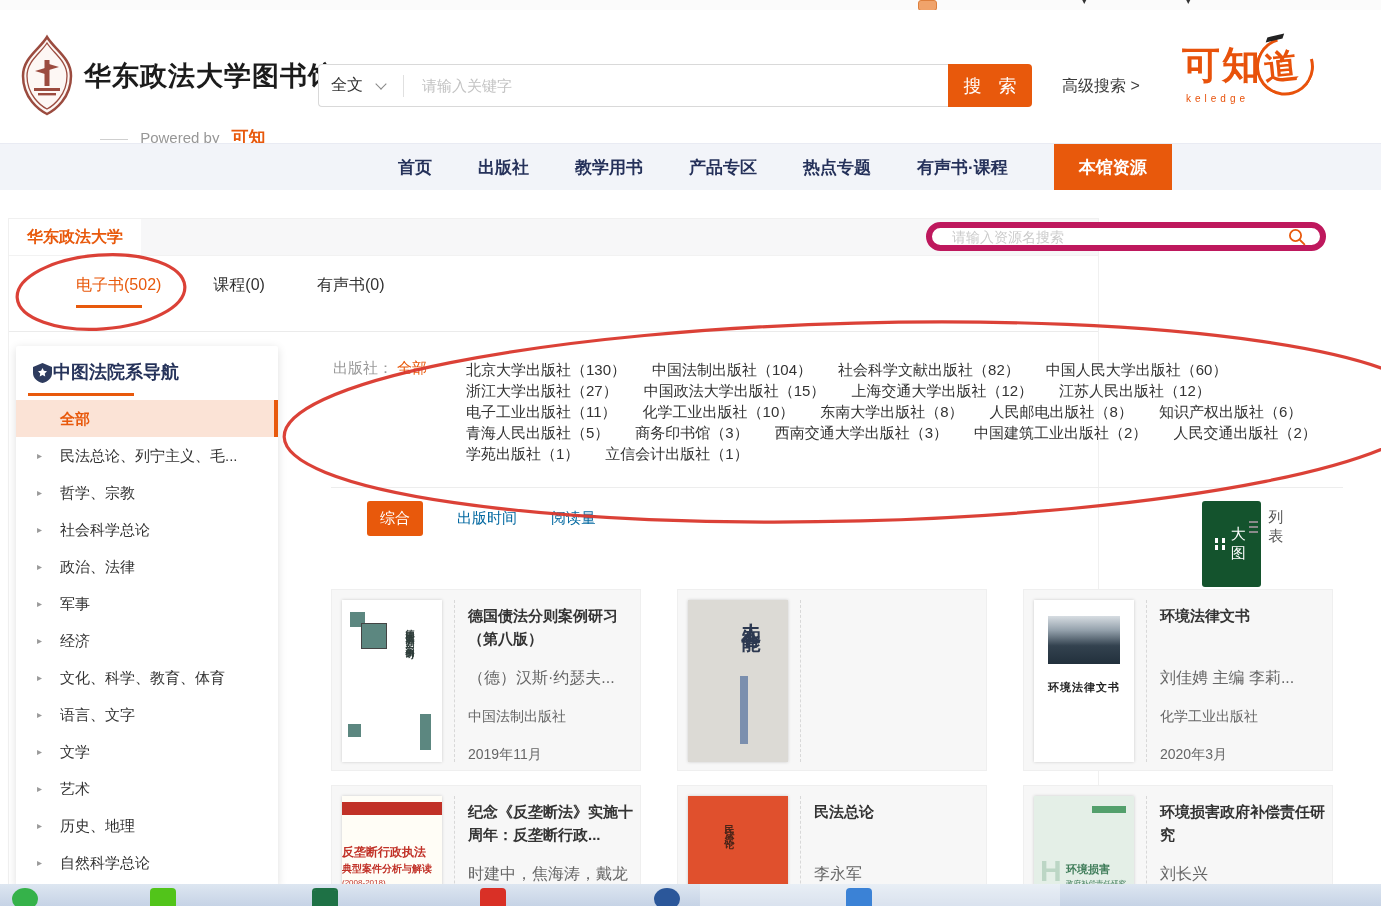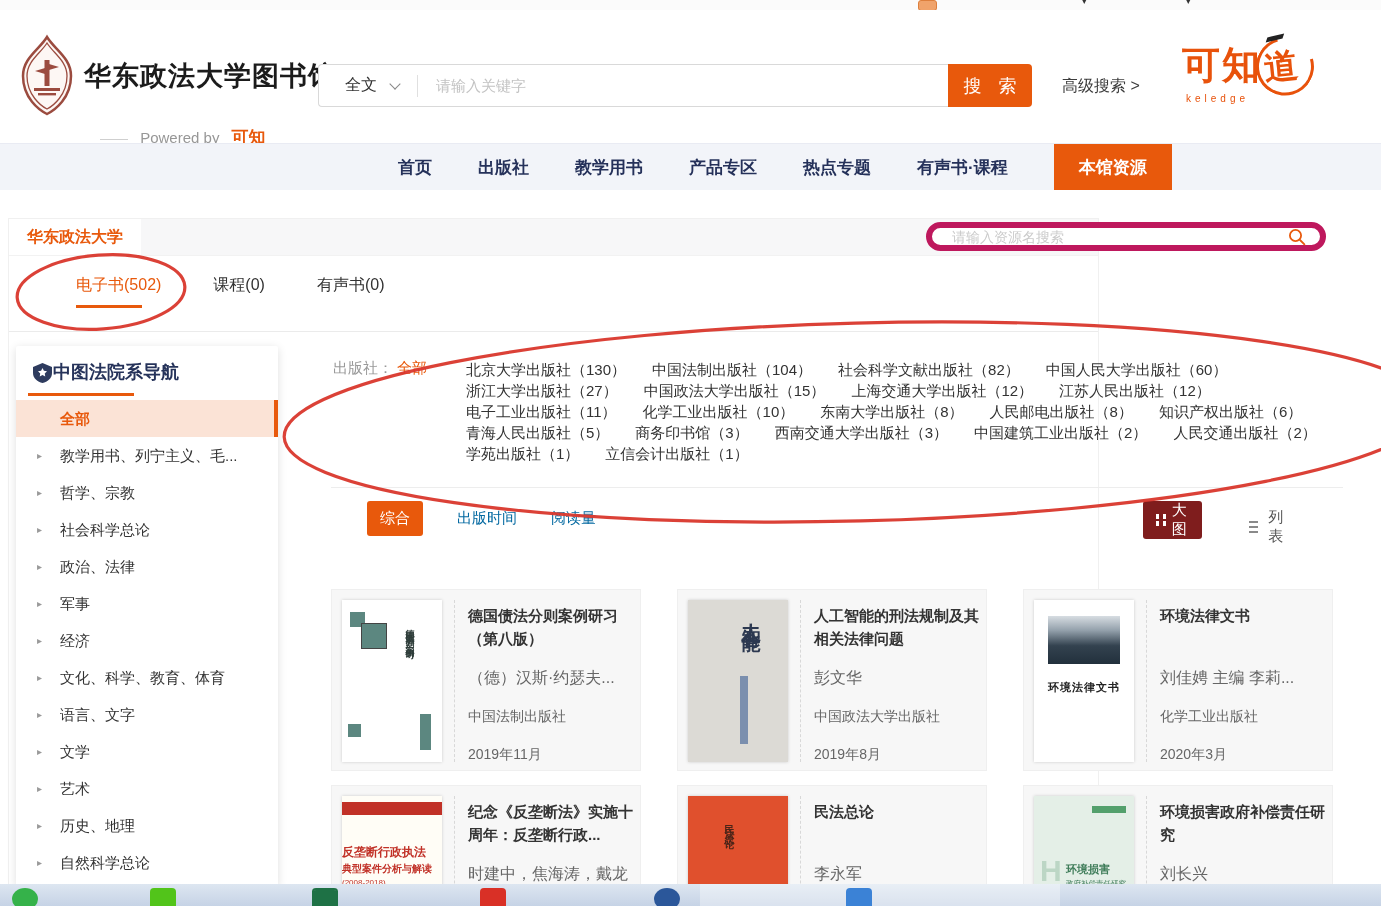--- a/index.html
+++ b/index.html
@@ -12,21 +12,21 @@
   .bm-tab{position:absolute;left:918px;top:0;width:17px;height:9px;background:#f0a36b;border:1px solid #dd7f3d;border-radius:3px;}
   .bm-caret{position:absolute;top:-4px;font-size:9px;color:#333;}
 
   
   #header{left:0;top:10px;width:1381px;height:133px;background:#fff;}
   #site-title{left:84px;top:48px;font-size:27px;font-weight:bold;color:#1b1b1b;letter-spacing:1px;}
   #powered{left:100px;top:116px;font-size:15px;color:#979797;}
   #powered .dash{color:#cfcfcf;margin-right:10px;letter-spacing:-2px;}
   #powered .brand{color:#e8590c;font-weight:bold;font-size:17px;margin-left:8px;}
   #searchbox{left:318px;top:54px;width:630px;height:43px;border:1px solid #d9d9d9;border-right:none;border-radius:4px 0 0 4px;background:#fff;display:flex;align-items:center;box-sizing:border-box;}
-  #scope{margin-left:26px;font-size:16px;color:#333;cursor:pointer;}
+  #scope{margin-left:12px;font-size:16px;color:#333;cursor:pointer;}
   .chev{display:inline-block;width:7px;height:7px;border-right:1.6px solid #888;border-bottom:1.6px solid #888;transform:rotate(45deg);margin-left:14px;margin-bottom:3px;}
   .vline{width:1px;height:22px;background:#e0e0e0;margin:0 16px 0 18px;}
   #kw-input{border:none;outline:none;font-size:15px;flex:1;background:transparent;color:#333;}
   #kw-input::placeholder{color:#c3c3c3;}
   #search-btn{left:948px;top:54px;width:84px;height:43px;background:#e8590c;color:#fff;border:none;font-size:18px;letter-spacing:6px;cursor:pointer;border-radius:0 4px 4px 0;font-family:inherit;text-indent:6px;}
   #adv-search{left:1062px;top:66px;font-size:16px;color:#3c3c3c;cursor:pointer;}
   #keledge{left:1182px;top:30px;width:170px;height:84px;}
   #keledge .kl-row{font-weight:bold;color:#e8520b;}
   #keledge .kl-main{font-size:38px;letter-spacing:2px;}
   #keledge .kl-dao{font-size:34px;position:relative;display:inline-block;margin-left:2px;transform:rotate(-6deg);}
@@ -68,21 +68,21 @@
   #filter-label{position:absolute;left:324px;top:140px;font-size:15px;color:#999;}
   #filter-all{position:absolute;left:388px;top:140px;font-size:15px;color:#e8590c;cursor:pointer;}
   #publisher-list{position:absolute;left:457px;top:140px;width:890px;line-height:21px;}
   .pub{display:inline-block;margin-right:26px;font-size:15px;color:#333;cursor:pointer;}
   #filter-divider{position:absolute;left:322px;top:268px;width:1012px;border-top:1px solid #ededed;}
 
   
   #sort-bar{position:absolute;left:324px;top:282px;display:flex;align-items:center;gap:34px;padding-left:34px;}
   .sort{font-size:15px;color:#0369a1;cursor:pointer;}
   .sort.active{background:#e8590c;color:#fff;padding:8px 13px;border-radius:3px;}
-  #view-large{position:absolute;left:1134px;top:282px;background:#7f1d1d;color:#fff;font-size:15px;padding:0 13px;border-radius:3px;cursor:pointer;display:flex;align-items:center;}
+  #view-large{position:absolute;left:1193px;top:282px;background:#14532d;color:#fff;font-size:15px;padding:24px 13px;border-radius:3px;cursor:pointer;display:flex;align-items:center;}
   .grid-ic{width:5px;height:5px;background:#fff;box-shadow:7px 0 #fff,0 7px #fff,7px 7px #fff;display:inline-block;margin-right:13px;margin-bottom:7px;}
   #view-list{position:absolute;left:1240px;top:289px;color:#555;font-size:15px;cursor:pointer;display:flex;align-items:center;}
   .list-ic{width:14px;height:2.5px;background:#8a8a8a;box-shadow:0 5px #8a8a8a,0 10px #8a8a8a;display:inline-block;margin-right:10px;margin-bottom:10px;}
 
   
   #book-grid{position:absolute;left:322px;top:370px;width:1010px;display:flex;flex-wrap:wrap;column-gap:36px;row-gap:14px;}
   .book-card{position:relative;width:310px;height:182px;background:#f7f7f7;border:1px solid #efefef;box-sizing:border-box;cursor:pointer;}
   .cover{position:absolute;left:10px;top:10px;width:100px;height:162px;box-shadow:0 0 3px rgba(0,0,0,.18);overflow:hidden;}
   .vsep{position:absolute;left:122px;top:10px;height:162px;border-left:1px dashed #d8d8d8;}
   .btxt{position:absolute;left:136px;top:14px;width:168px;height:160px;}
@@ -203,21 +203,21 @@
         <svg id="shield-icon" width="21" height="21" viewBox="0 0 21 21">
           <path d="M10.5 1 L20 5 V11 C20 16.5 15.5 19.8 10.5 21 C5.5 19.8 1 16.5 1 11 V5 Z" fill="#2e3b5e"></path>
           <path d="M10.5 6 l1.4 2.8 3.1 .45 -2.25 2.2 .53 3.05 -2.78 -1.46 -2.78 1.46 .53 -3.05 -2.25 -2.2 3.1 -.45 Z" fill="#fff"></path>
         </svg>
       <span class="side-tab active">中图法</span>
           <span class="side-tab">院系导航</span>
         </div>
       <div class="side-underline"></div>
       <div id="sidebar-list">
           <div class="side-item active"><span class="side-label">全部</span></div>
-          <div class="side-item"><span class="arrow">▸</span><span class="side-label">教学用书、列宁主义、毛...</span></div>
+          <div class="side-item"><span class="arrow">▸</span><span class="side-label">民法总论、列宁主义、毛...</span></div>
           <div class="side-item"><span class="arrow">▸</span><span class="side-label">哲学、宗教</span></div>
           <div class="side-item"><span class="arrow">▸</span><span class="side-label">社会科学总论</span></div>
           <div class="side-item"><span class="arrow">▸</span><span class="side-label">政治、法律</span></div>
           <div class="side-item"><span class="arrow">▸</span><span class="side-label">军事</span></div>
           <div class="side-item"><span class="arrow">▸</span><span class="side-label">经济</span></div>
           <div class="side-item"><span class="arrow">▸</span><span class="side-label">文化、科学、教育、体育</span></div>
           <div class="side-item"><span class="arrow">▸</span><span class="side-label">语言、文字</span></div>
           <div class="side-item"><span class="arrow">▸</span><span class="side-label">文学</span></div>
           <div class="side-item"><span class="arrow">▸</span><span class="side-label">艺术</span></div>
           <div class="side-item"><span class="arrow">▸</span><span class="side-label">历史、地理</span></div>
@@ -263,26 +263,20 @@
             <div class="bpub">中国法制出版社</div>
             <div class="bdate">2019年11月</div>
           </div>
         </article>
         <article class="book-card">
           <div class="cover cv-ai">
             <span class="vtext">人工智能</span>
             <span class="bluebar"></span>
           </div>
           <span class="vsep"></span>
-          <div class="btxt">
-            <h3 class="btitle">人工智能的刑法规制及其相关法律问题</h3>
-            <div class="bauthor">彭文华</div>
-            <div class="bpub">中国政法大学出版社</div>
-            <div class="bdate">2019年8月</div>
-          </div>
         </article>
         <article class="book-card">
           <div class="cover cv-photo">
             <span class="photo"></span>
             <span class="ctitle">环境法律文书</span>
           </div>
           <span class="vsep"></span>
           <div class="btxt">
             <h3 class="btitle">环境法律文书</h3>
             <div class="bauthor">刘佳娉 主编 李莉...</div>

